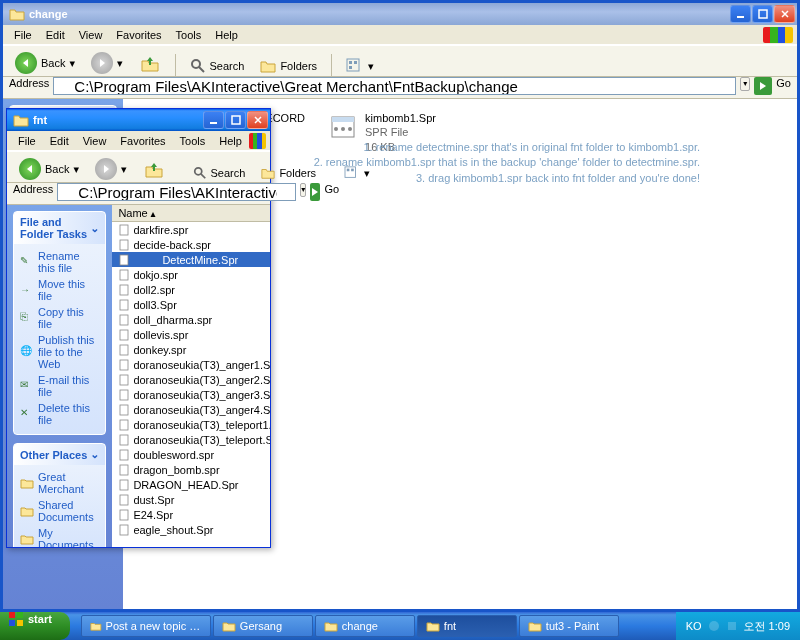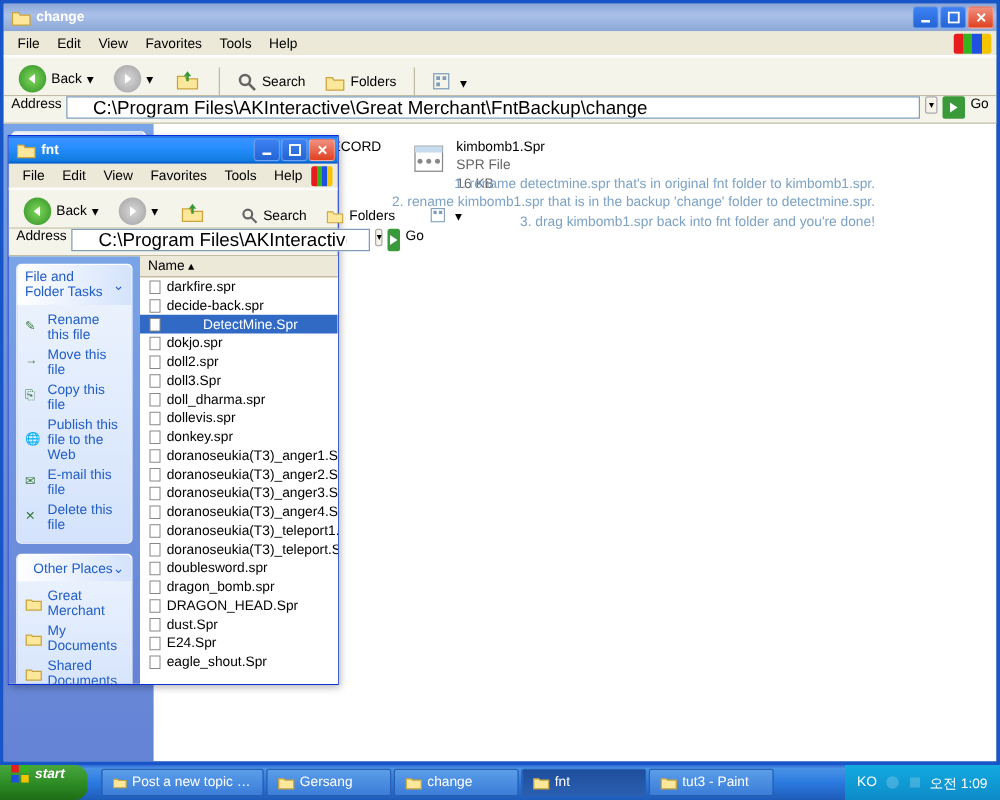--- a/index.html
+++ b/index.html
@@ -24,21 +24,21 @@
 .tb-sep { width:1px; height:22px; background:#c0bca4; margin:0 4px; }
 
 .addrbar { height: 22px; background:#f5f4ea; border-bottom:1px solid #c0bca4; display:flex; padding:0 6px; gap:4px; }
 .addrbar input { flex:1; height:18px; border:1px solid #7f9db9; padding:0 18px 0 20px; background:#fff; font-size:15px; }
 .addrbar .go { width:18px; height:18px; background:#3a9a3a; border-radius:2px; display:inline-flex; align-items:center; justify-content:center; }
 
 .content { background:#fff; }
 
 .task-panel { width:120px; background: linear-gradient(to bottom,#7aa4e8,#6583d4); padding:6px; }
 .task-box { background:linear-gradient(to bottom,#eef4fd,#d4e3fc); border-radius:4px; margin-bottom:8px; border:1px solid #fff; }
-.task-head { background: linear-gradient(to right,#fff,#d4e3fc); padding:4px 6px; font-weight:normal; color:#215dc6; border-radius:4px 4px 0 0; display:flex; justify-content:flex-end; align-items:center; font-size:10px; }
+.task-head { background: linear-gradient(to right,#fff,#d4e3fc); padding:4px 6px; font-weight:bold; color:#215dc6; border-radius:4px 4px 0 0; display:flex; justify-content:space-between; align-items:center; font-size:10px; }
 .task-body { padding:4px 6px 6px 6px; }
 .task-body .ti { display:flex; align-items:center; gap:4px; color:#215dc6; padding:2px 0; font-size:10px; cursor:pointer; }
 .task-body .ti .tico { width:14px; height:14px; flex-shrink:0; display:inline-flex; }
 
 .file-item { display:flex; gap:6px; padding:4px; }
 .file-item .fico { width:32px; height:32px; flex-shrink:0; }
 .file-item .finfo { font-size:10px; color:#666; line-height:1.3; }
 .file-item .fname { color:#000; }
 
 .list-pane { background:#fff; overflow-y:scroll; height:100%; position:relative; }
@@ -46,21 +46,21 @@
 .list-row { display:flex; align-items:center; gap:3px; padding:0 6px; height:15px; font-size:10px; color:#000; }
 .list-row.selected { background:#316ac5; color:#fff;gap:32px; }
 .list-row .lico { width:12px; height:12px; flex-shrink:0; }
 
 .window { position:absolute; border:1px solid #0831d9; background:#ece9d8; box-shadow:2px 2px 6px rgba(0,0,0,.3); display:flex; flex-direction:column; }
 .window .content-area { flex:1; display:flex; overflow:hidden; }
 
 .instructions { position:absolute; font-size:13px; color:#7da2c4; line-height:1.4; font-family: "Comic Sans MS", cursive; text-align: right; }
 
 .taskbar { position:absolute; bottom:0; left:0; right:0; height:28px; background:linear-gradient(to bottom,#3168d5 0%,#4993e6 10%,#2b7ae0 50%,#1e5bb8 100%); display:flex; align-items:center; }
-.start-btn { height:28px; padding:0 18px 14px 8px; background:linear-gradient(to bottom,#49a63f 0%,#2e8e25 50%,#1d6d15 100%); color:#fff; font-weight:bold; font-style:italic; font-size:14px; display:flex; align-items:center; gap:4px; border-radius:0 10px 10px 0; }
+.start-btn { height:28px; padding:0 18px 14px 8px; background:linear-gradient(to bottom,#49a63f 0%,#2e8e25 50%,#1d6d15 100%); color:#fff; font-weight:bold; font-size:14px; display:flex; align-items:center; gap:4px; border-radius:0 10px 10px 0; }
 .task-item { height:22px; margin:0 1px; padding:0 8px; background:linear-gradient(to bottom,#5a9de8,#3b7dd8); border:1px solid #2a5fb0; border-radius:2px; color:#fff; display:flex; align-items:center; gap:4px; font-size:10px; min-width:100px; max-width:130px; }
 .task-item.active { background:linear-gradient(to bottom,#1e4f9e,#2a5fb0); }
 .tray { margin-left:auto; height:28px; background:linear-gradient(to bottom,#13aae0,#0d8bc8); padding:0 10px; display:flex; align-items:center; gap:6px; color:#fff; font-size:10px; }
 
 .chev { width:10px; height:14px; border:1px solid #aaa; border-radius:2px; background:#f5f4ea; font-size:8px; text-align:center; line-height:12px; }
 ::-webkit-scrollbar { width:16px; }
 ::-webkit-scrollbar-track { background:#f0ede0; }
 ::-webkit-scrollbar-thumb { background:#c8c4b0; border:1px solid #a09c88; }
 </style>
 </head>
@@ -333,29 +333,29 @@
                 </svg>
               </span>
               <span>Great Merchant</span>
             </div>
             <div class="ti">
               <span class="tico">
                 <svg viewBox="0 0 14 14">
                   <path fill="#fce79a" stroke="#caa43a" d="M1 4h4l1 1h7v7H1z"></path>
                 </svg>
               </span>
-              <span>My Documents</span>
+              <span>Shared Documents</span>
             </div>
             <div class="ti">
               <span class="tico">
                 <svg viewBox="0 0 14 14">
                   <path fill="#fce79a" stroke="#caa43a" d="M1 4h4l1 1h7v7H1z"></path>
                 </svg>
               </span>
-              <span>Shared Documents</span>
+              <span>My Documents</span>
             </div>
           </div>
       </div>
 
     </div>
     <div class="list-pane">
       <div class="list-head"><span>Name</span> ▴</div>
       <div id="flist">
           <div class="list-row">
             <span class="lico"><svg viewBox="0 0 12 12">

